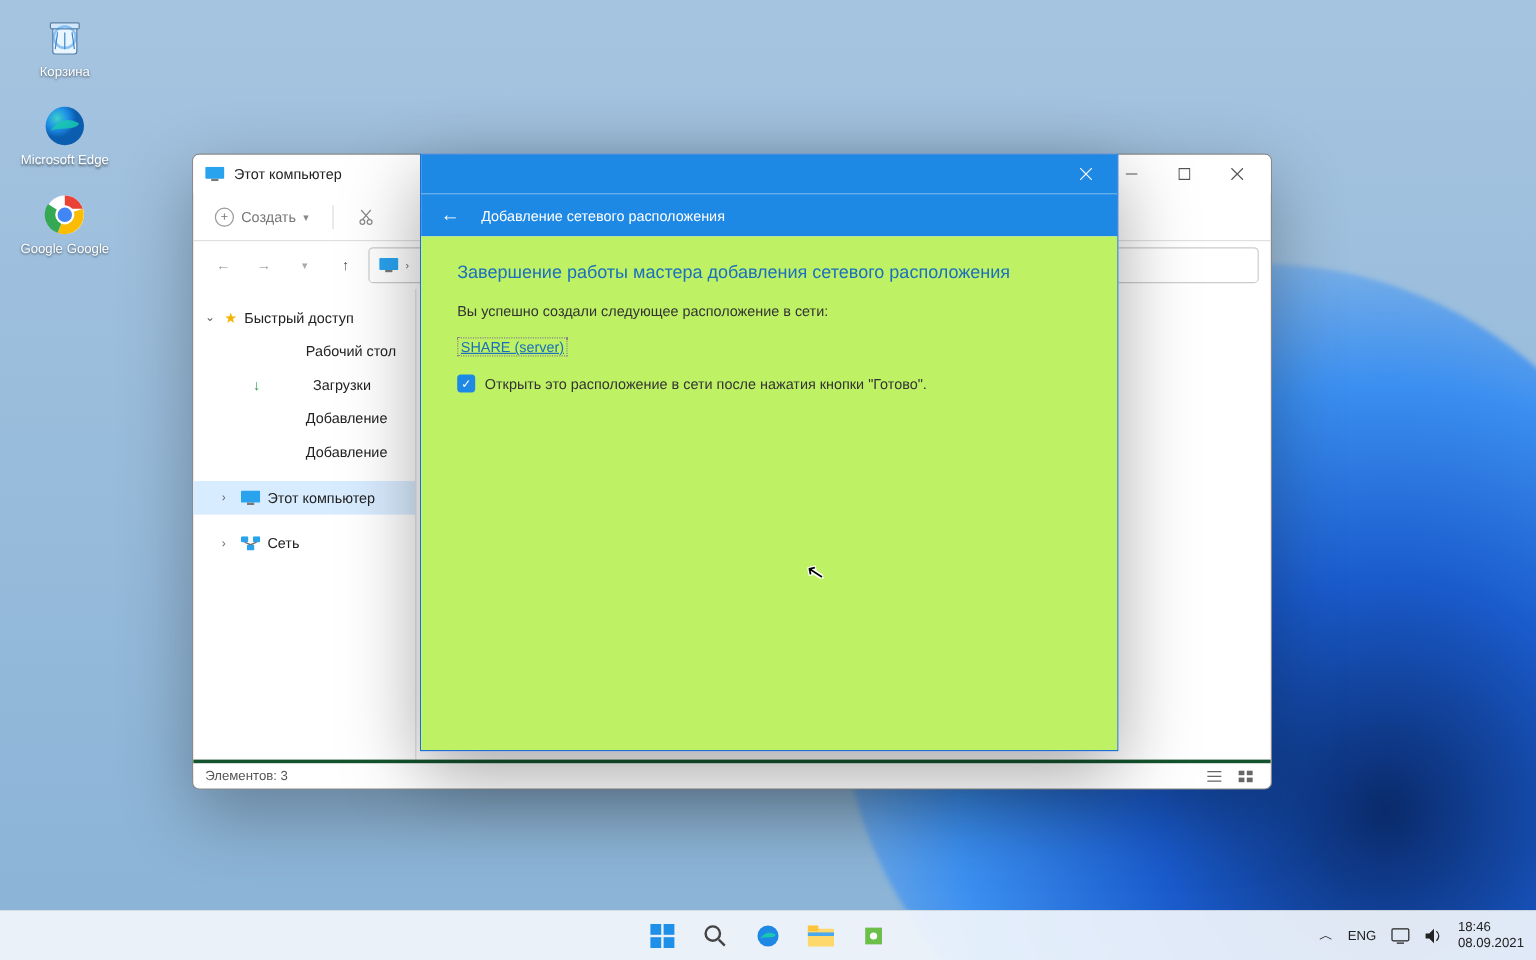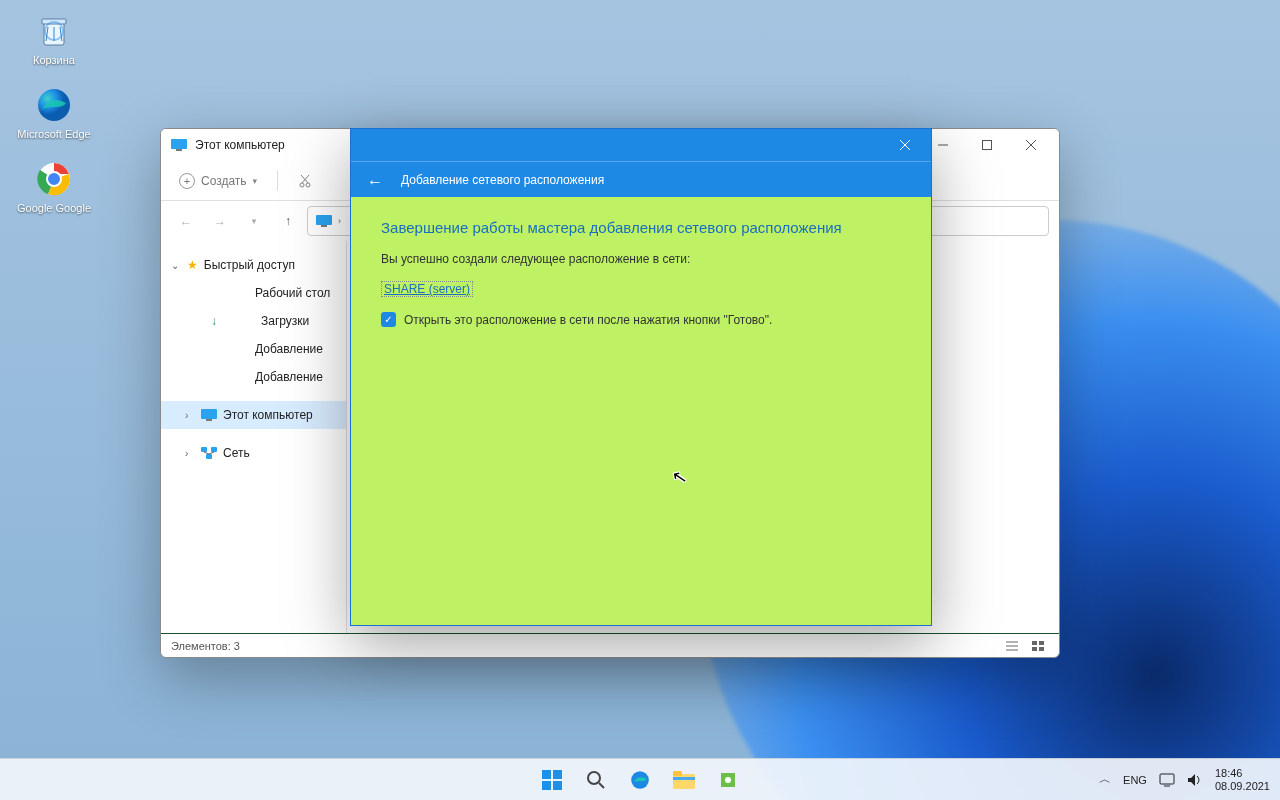--- a/index.html
+++ b/index.html
@@ -34,21 +34,21 @@
   .navrow .crumb { flex:1; height:30px; border:1px solid #ccc; border-radius:4px; display:flex; align-items:center; padding:0 8px; gap:6px; }
 
   .body { flex:1; display:flex; min-height:0; }
   .sidebar { width:186px; border-right:1px solid #e0e0e0; padding:10px 0; overflow:auto; }
   .tree-item { display:flex; align-items:center; gap:6px; height:28px; padding:0 8px 0 10px; color:#222; cursor:pointer; white-space:nowrap; }
   .tree-item.indent1 { padding-left:24px; }
   .tree-item.indent2 { padding-left:50px;gap:44px; }
   .tree-item.sel { background:#d8ecff; }
   .tree-item .exp { width:10px; font-size:10px; color:#666; }
   .tree-item .pin { margin-left:auto; color:#888; font-size:10px; }
-  .statusbar { height:24px; border-top:1px solid #14532d; display:flex; align-items:center; padding:0 10px; color:#555; font-size:11px; }
+  .statusbar { height:24px; border-top:3px solid #14532d; display:flex; align-items:center; padding:0 10px; color:#555; font-size:11px; }
   .statusbar .spacer { flex:1; }
   .statusbar .vbtn { width:22px; height:20px; display:flex; align-items:center; justify-content:center; margin-left:4px; color:#666; border:1px solid transparent; }
 
   
   .wizard { position:absolute; left:350px; top:128px; width:582px; height:498px; background:#fff; border:1px solid #1e6fd4; box-shadow:0 20px 60px rgba(0,0,0,.35); display:flex; flex-direction:column; }
   .wizard .wtitle { height:32px; background:#1e88e5; display:flex; align-items:center; padding:0 4px 0 12px; color:#fff; }
   .wizard .wtitle .spacer { flex:1; }
   .wizard .wtitle .wclose { width:44px; height:28px; display:flex; align-items:center; justify-content:center; color:#fff; }
   .wizard .whdr { height:36px; background:#1e88e5; border-top:1px solid rgba(255,255,255,.25); color:#fff; display:flex; align-items:center; padding:0 16px; gap:18px; font-size:12px; }
   .wizard .whdr .backarr { font-size:16px; }

